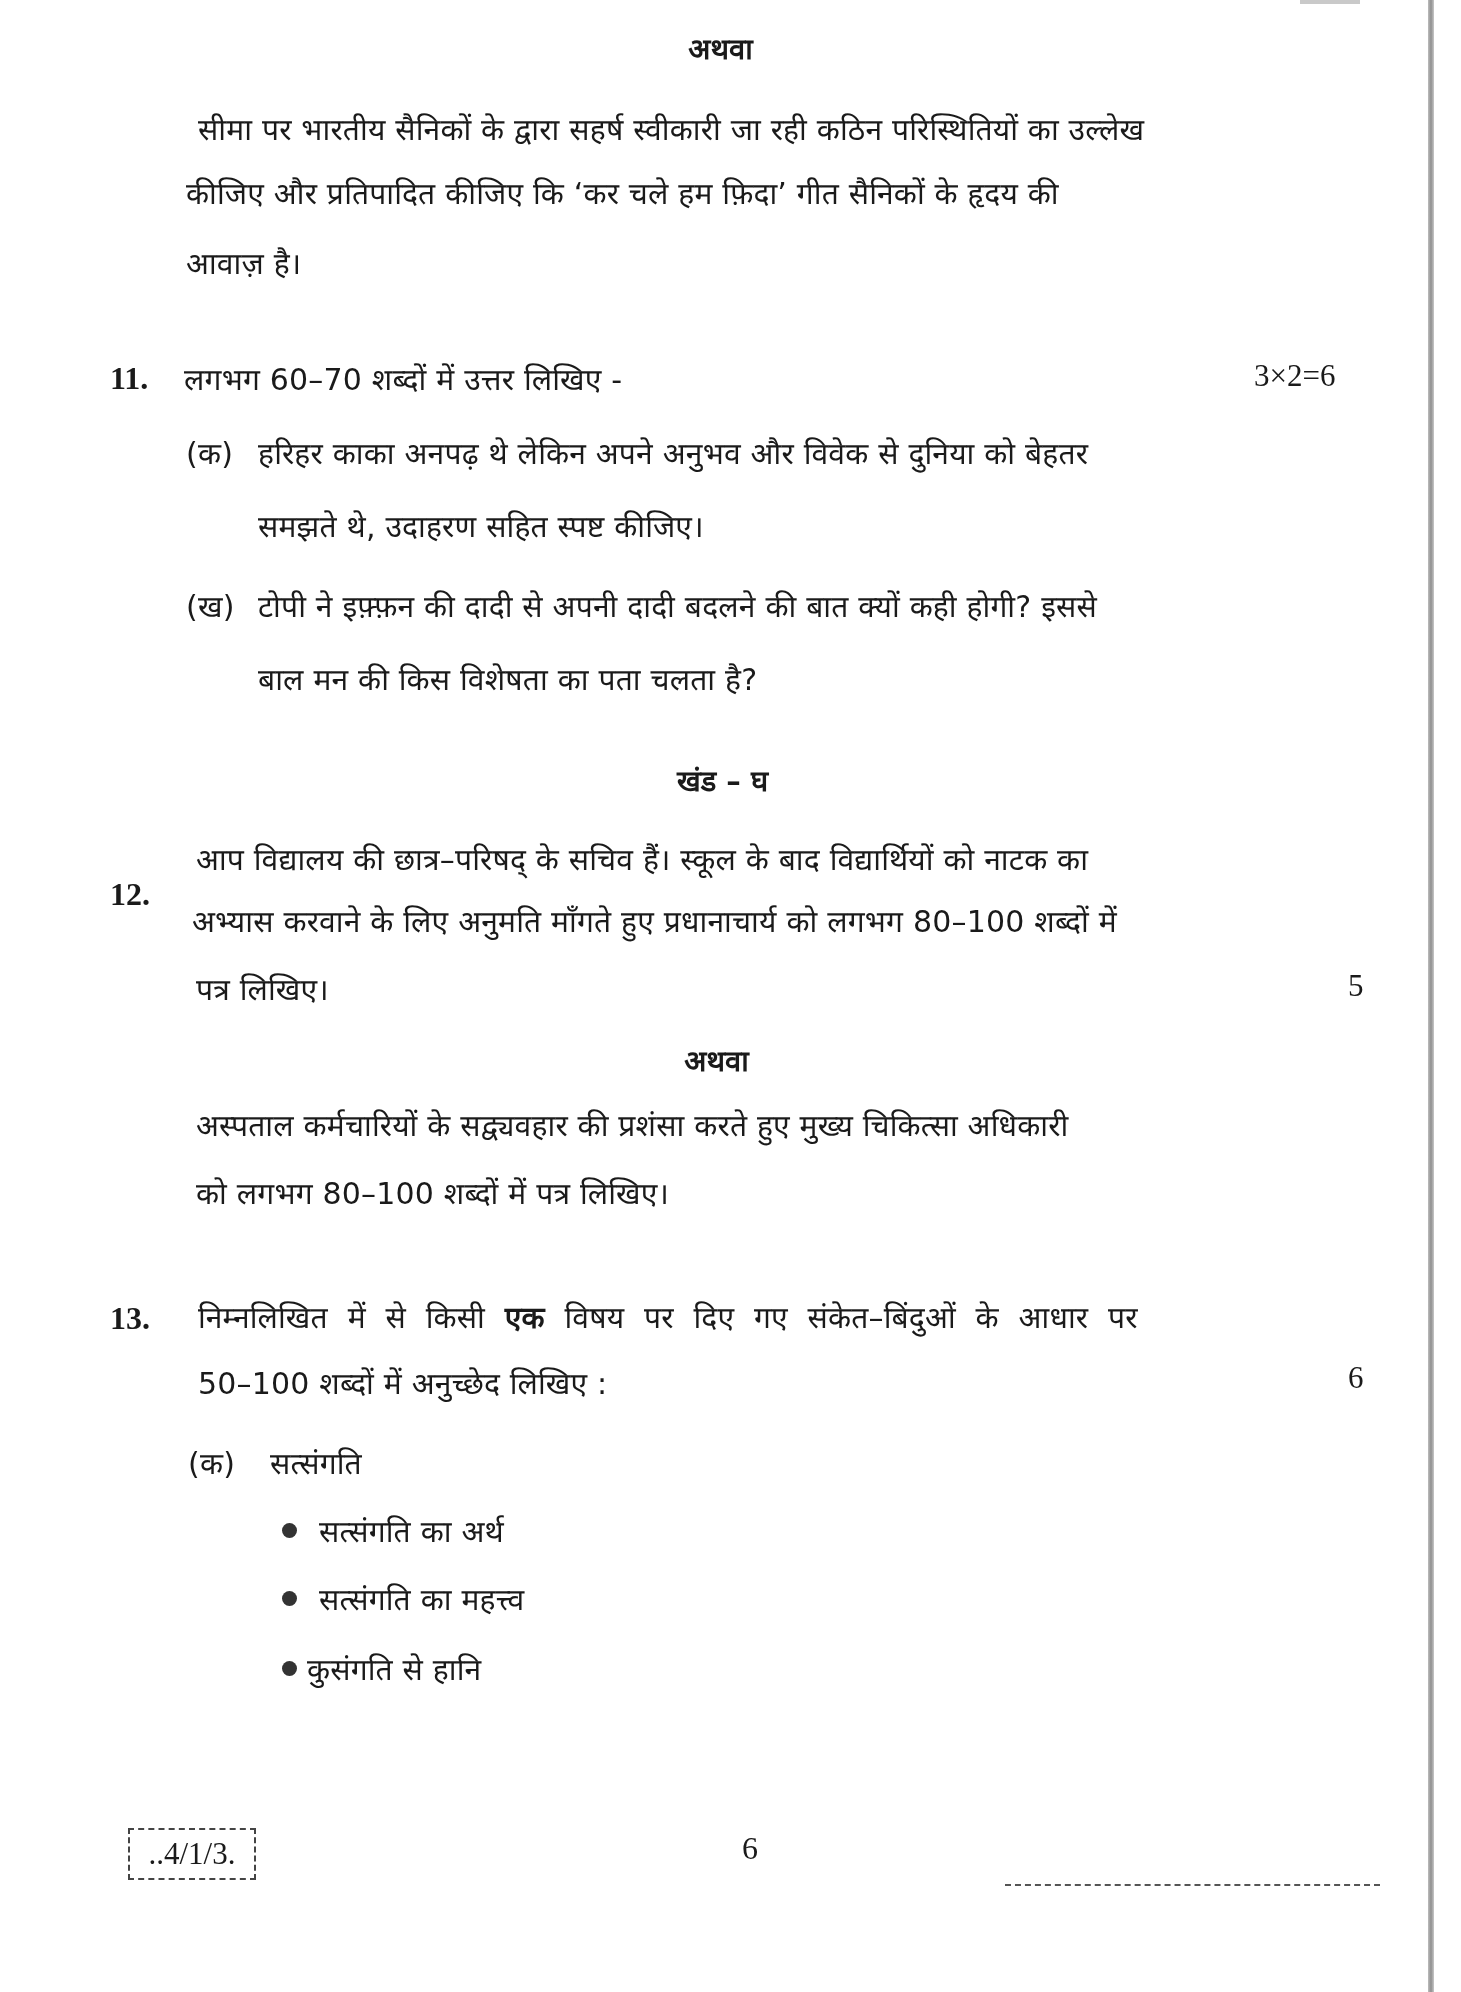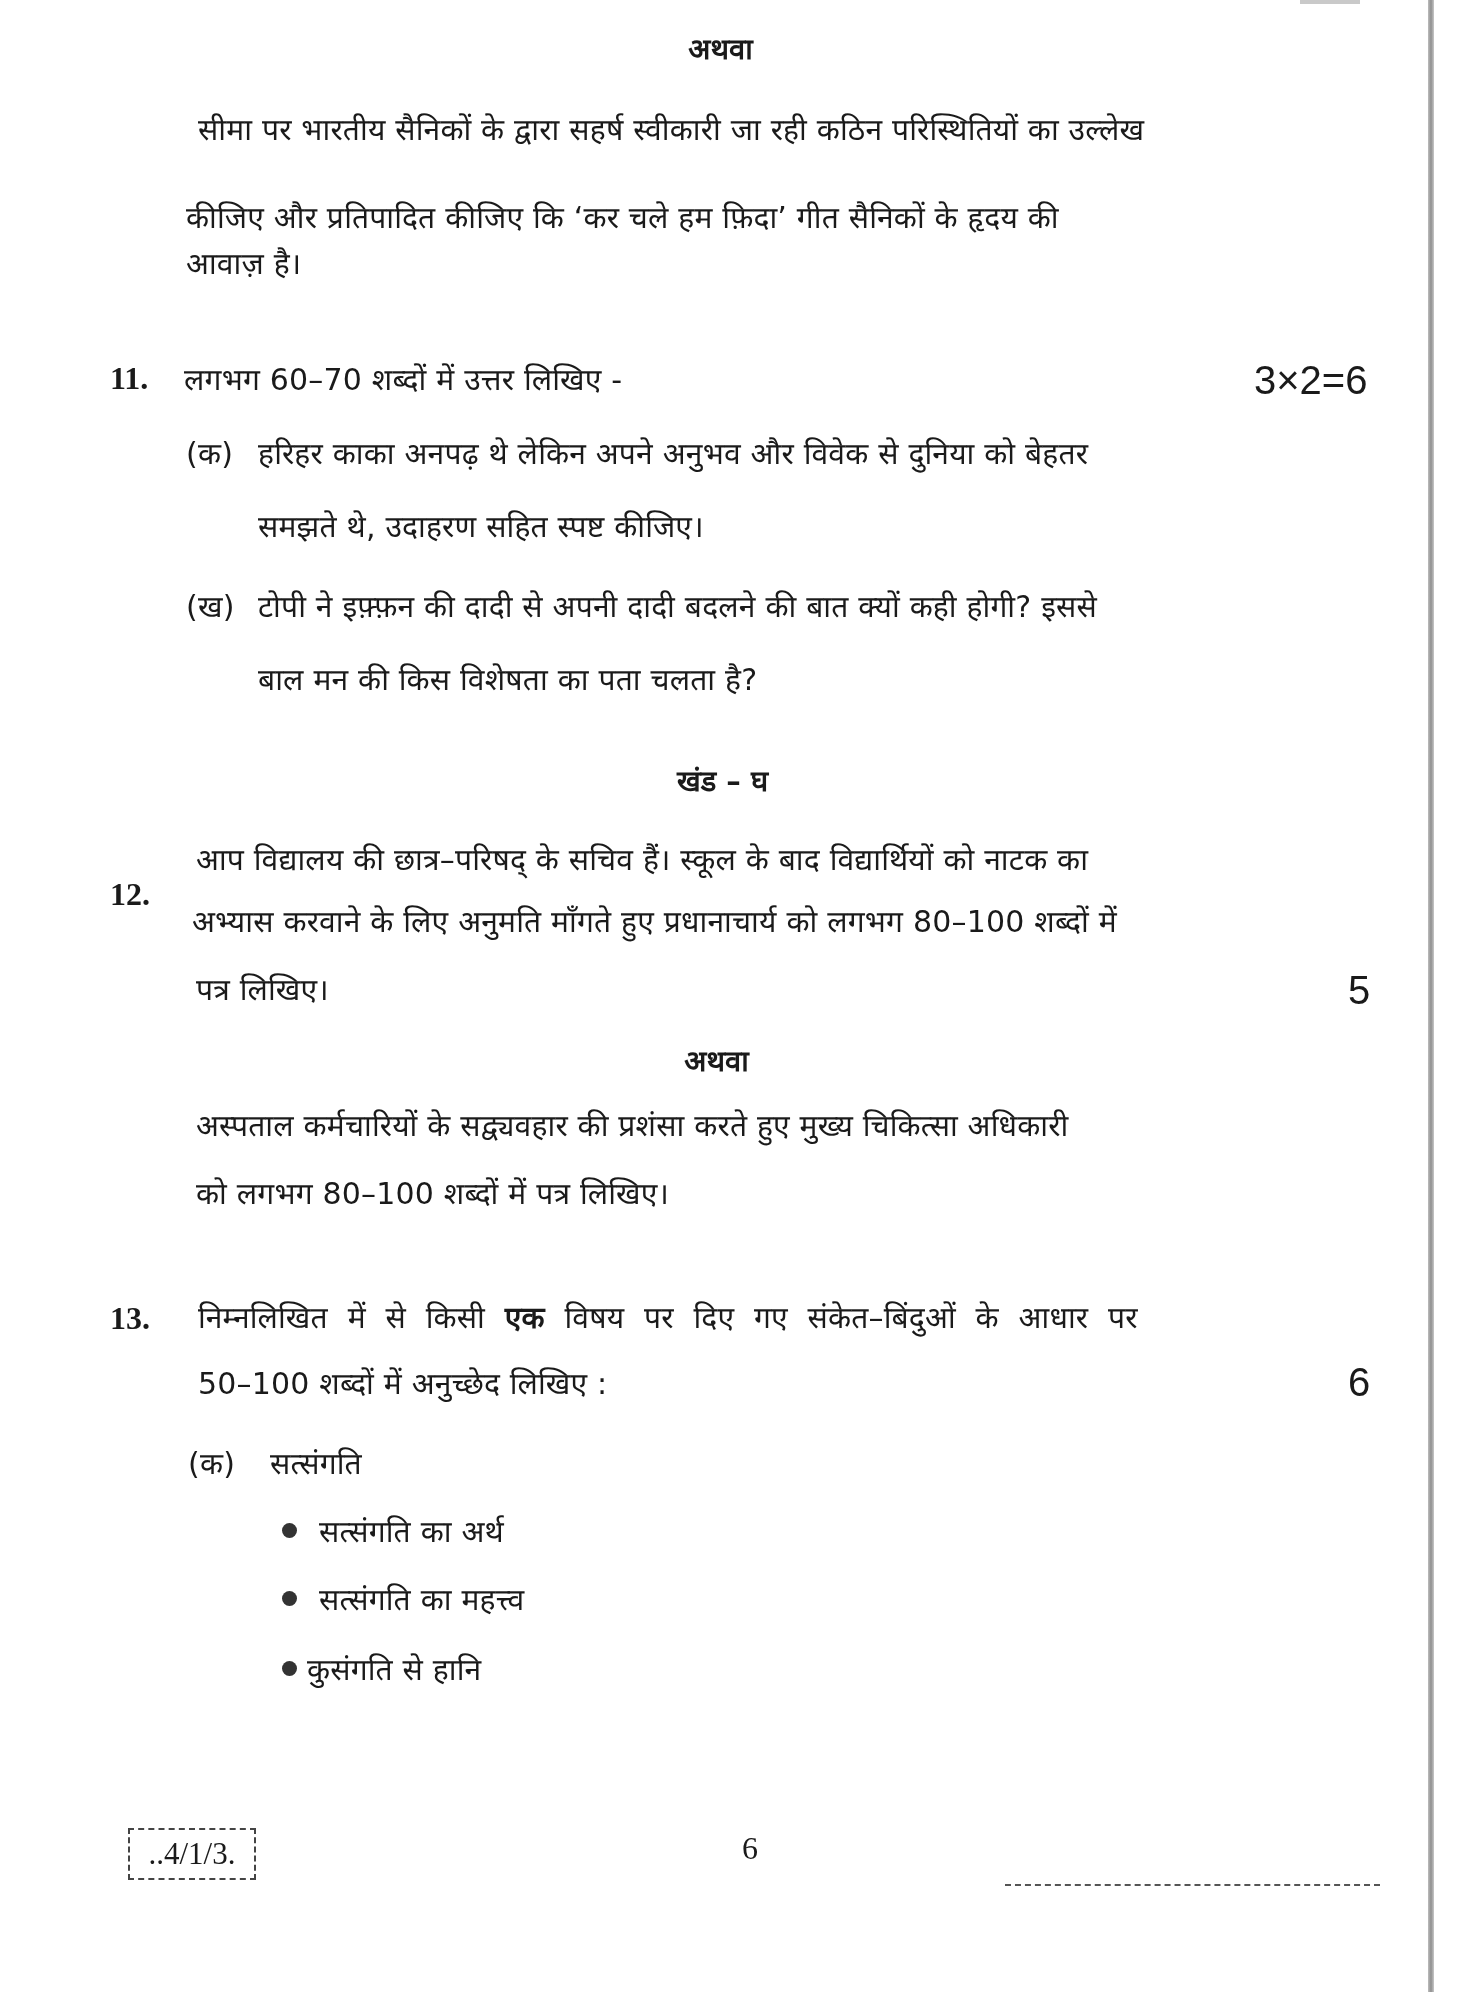--- a/index.html
+++ b/index.html
@@ -46,22 +46,22 @@
       letter-spacing: 0.2px;
     }
     .qnum {
       position: absolute;
       font-family: "Liberation Serif", "DejaVu Serif", serif;
       font-weight: bold;
       font-size: 32px;
     }
     .marks {
       position: absolute;
-      font-family: Liberation Sans, sans-serif;
-      font-size: 40px;
+      font-family: Liberation Serif, serif;
+      font-size: 31px;
     }
     .bullet {
       display: inline-block;
       width: 15px;
       height: 15px;
       border-radius: 50%;
       background: #333;
       margin-right: 22px;
       vertical-align: middle;
       position: relative;
@@ -97,21 +97,21 @@
     .bold-word { font-weight: bold; }
   </style>
 </head>
 <body>
 
 <div class="page-edge-top"></div>
 <div class="page-edge"></div>
 
 <div class="center-heading" style="top:28px; left:-10px;">अथवा</div>
 <div class="line" style="left:198px; top:108px;">सीमा पर भारतीय सैनिकों के द्वारा सहर्ष स्वीकारी जा रही कठिन परिस्थितियों का उल्लेख</div>
-<div class="line" style="left:186px; top:172px;margin-top:24px;">कीजिए और प्रतिपादित कीजिए कि ‘कर चले हम फ़िदा’ गीत सैनिकों के हृदय की</div>
+<div class="line" style="left:186px; top:172px;">कीजिए और प्रतिपादित कीजिए कि ‘कर चले हम फ़िदा’ गीत सैनिकों के हृदय की</div>
 <div class="line" style="left:186px; top:242px;">आवाज़ है।</div>
 
 <div class="qnum" style="left:110px; top:360px;">11.</div>
 <div class="line" style="left:184px; top:358px;">लगभग 60–70 शब्दों में उत्तर लिखिए -</div>
 <div class="marks" style="left:1254px; top:358px;">3×2=6</div>
 
 <div class="line" style="left:186px; top:432px;">(क)</div>
 <div class="line" style="left:258px; top:432px;">हरिहर काका अनपढ़ थे लेकिन अपने अनुभव और विवेक से दुनिया को बेहतर</div>
 <div class="line" style="left:258px; top:505px;">समझते थे, उदाहरण सहित स्पष्ट कीजिए।</div>
 

